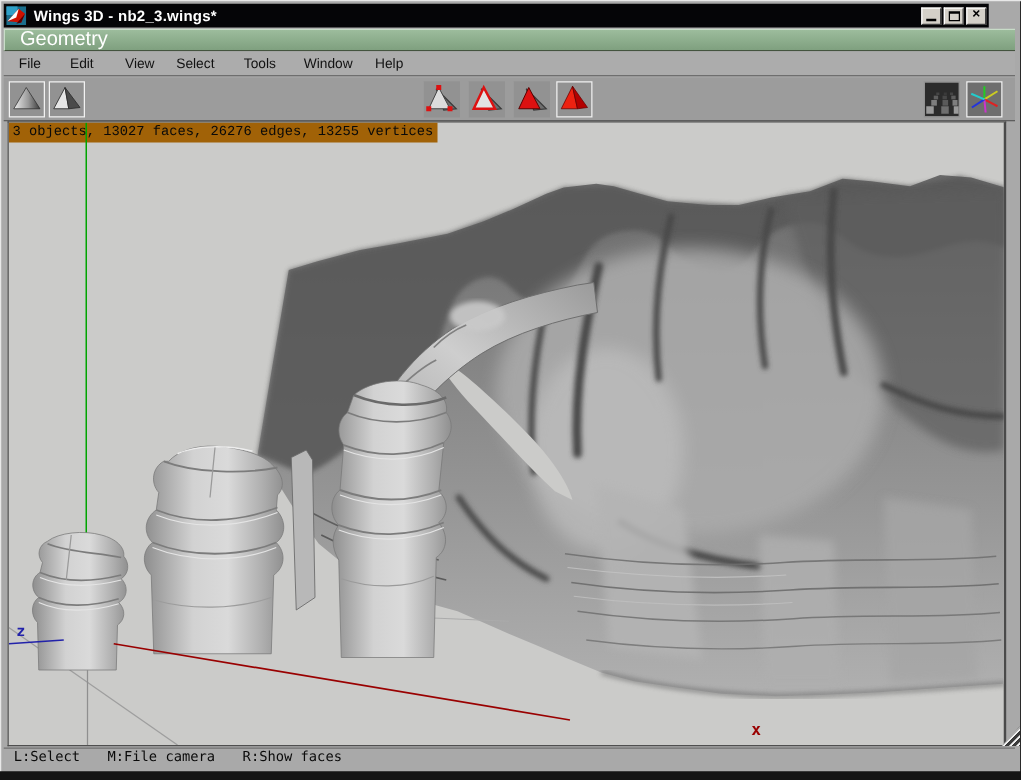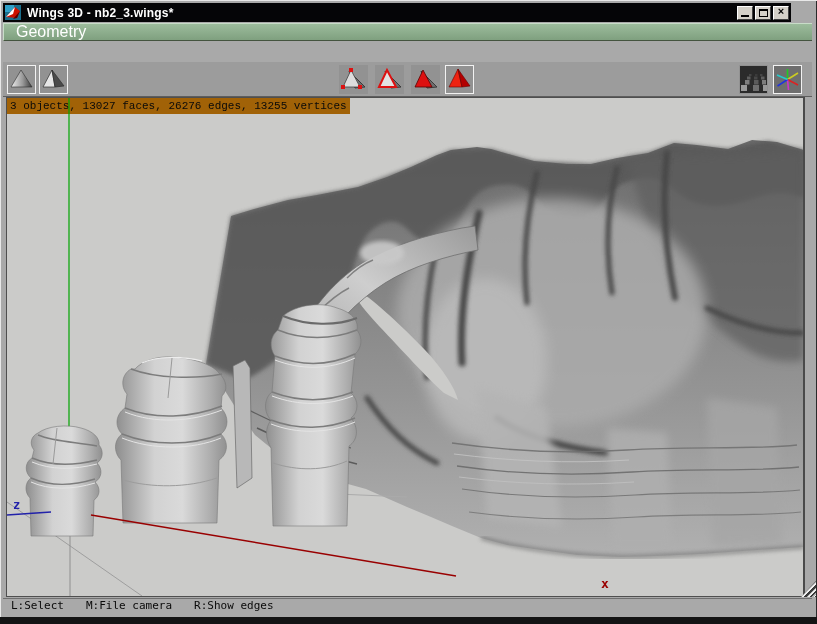--- a/index.html
+++ b/index.html
@@ -90,20 +90,29 @@
       <div class="winbtn">
           <span class="close-glyph">×</span>
         </div>
     </div>
   </div>
 
   <div class="geometry-bar">
     <span>Geometry</span>
   </div>
 
+  <div class="menubar">
+    <span class="menu-item" style="left:8px">File</span>
+    <span class="menu-item" style="left:49px">Edit</span>
+    <span class="menu-item" style="left:93px">View</span>
+    <span class="menu-item" style="left:134px">Select</span>
+    <span class="menu-item" style="left:188px">Tools</span>
+    <span class="menu-item" style="left:236px">Window</span>
+    <span class="menu-item" style="left:293px">Help</span>
+  </div>
 
   <div class="toolbar">
 
     <div class="tbtn framed" style="left:4px">
       <svg width="25" height="25" viewBox="0 0 25 25">
         <defs>
           <linearGradient id="smG" x1="0" y1="0" x2="1" y2="0">
             <stop offset="0" stop-color="#EDEDED"></stop>
               <stop offset="55%" stop-color="#9A9A9A"></stop>
               <stop offset="100%" stop-color="#3C3C3C"></stop>
@@ -356,18 +365,18 @@
       <text x="6" y="411" font-family="DejaVu Sans Mono, monospace" font-size="12" font-weight="bold" fill="#2222AA">z</text>
 
       <line x1="84" y1="417" x2="449" y2="478" stroke-width="1.4" stroke="#990000"></line>
       <text x="594" y="490" font-family="DejaVu Sans Mono, monospace" font-size="13" font-weight="bold" fill="#990000">x</text>
     </svg>
   </div>
 
   <div class="statusbar">
     <span>L:Select</span>
     <span>M:File camera</span>
-    <span>R:Show edges</span>
+    <span>R:Show faces</span>
   </div>
 
   <div class="bottom-strip"></div>
   <div class="resize-grip"></div>
 </div>
 
 </body></html>

